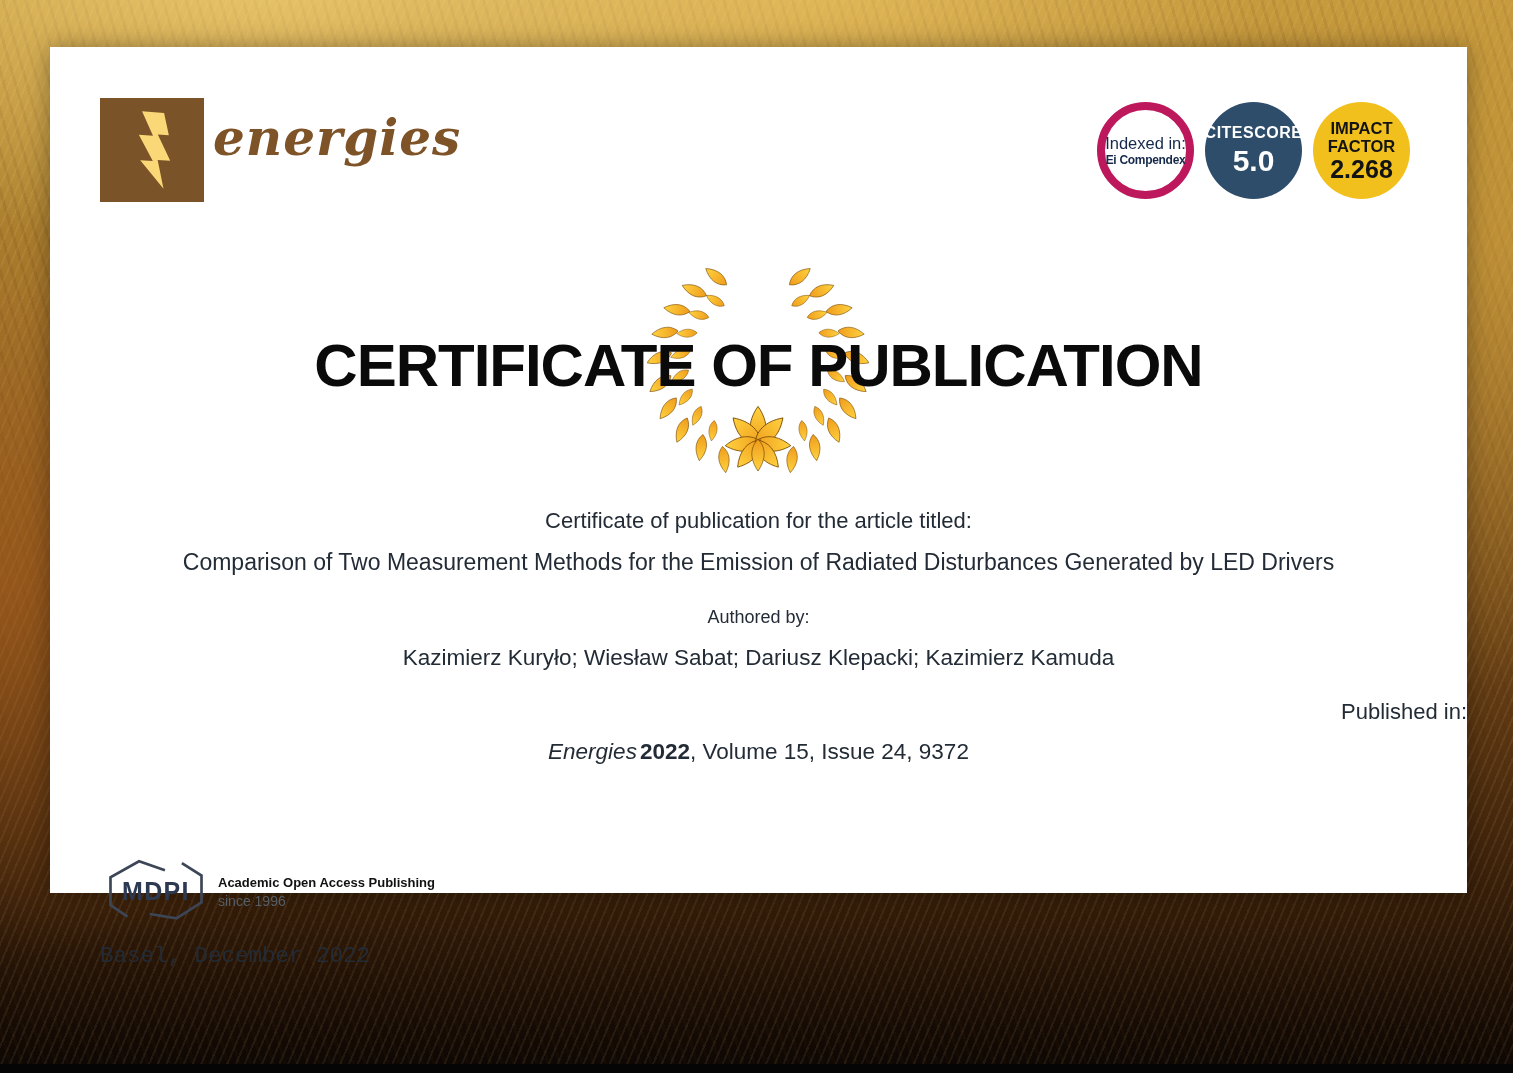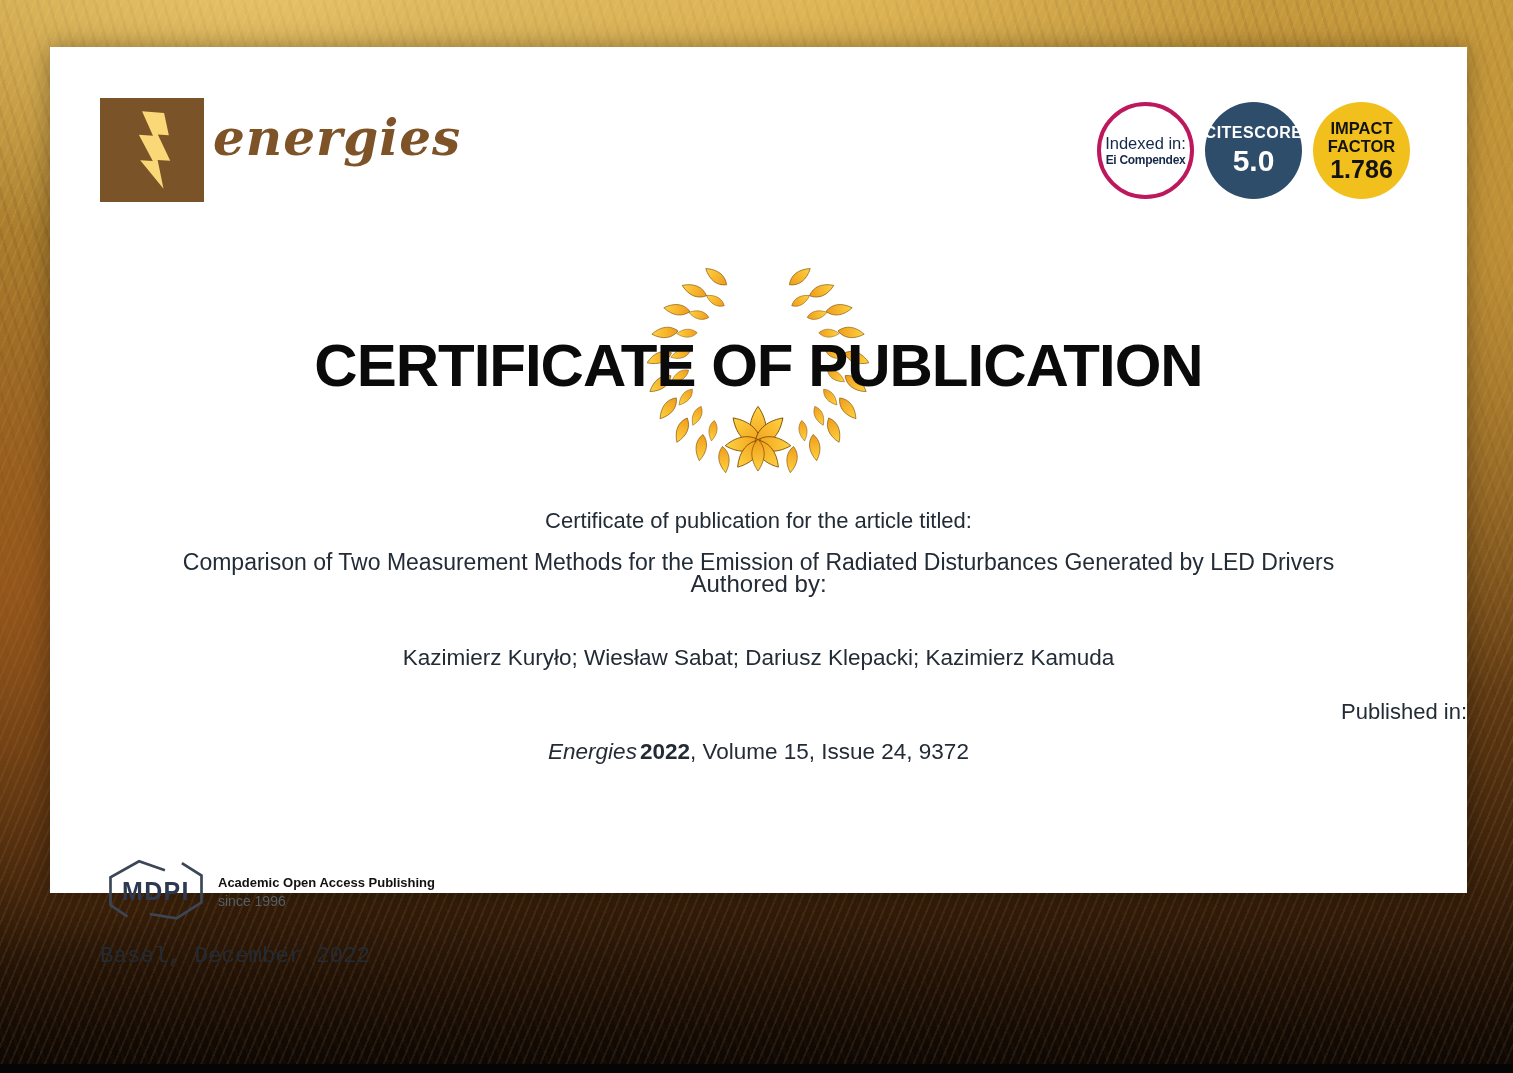--- a/index.html
+++ b/index.html
@@ -39,42 +39,42 @@
   }
   .journal-subtitle{
     position:absolute;left:50px;top:166px;font-size:21.5px;color:#1e2b38;
   }
   .badges{position:absolute;top:55px;right:57px;display:flex;gap:11px;}
   .badge{
     width:97px;height:97px;border-radius:50%;
     display:flex;flex-direction:column;align-items:center;justify-content:center;
     text-align:center;box-sizing:border-box;
   }
-  .badge.outline{background:#fff;border:4px solid #be185d;color:#15294a;}
+  .badge.outline{background:#fff;border:8px solid #be185d;color:#15294a;}
   .badge.outline .b-label{font-size:16.5px;}
   .badge.outline .b-value{font-size:12px;font-weight:bold;letter-spacing:-.3px;}
   .badge.navy{background:#2e4d6b;color:#fff;}
   .badge.navy .b-label{font-size:16px;font-weight:bold;letter-spacing:.5px;}
   .badge.navy .b-value{font-size:30px;font-weight:bold;margin-top:2px;}
   .badge.gold{background:#f2c01d;color:#131313;}
   .badge.gold .b-label{font-size:16.5px;font-weight:bold;line-height:1.1;width:76px;}
   .badge.gold .b-value{font-size:25px;font-weight:bold;line-height:1.05;}
   
   .wreath{position:absolute;left:597px;top:204px;width:222px;height:230px;}
   .cert-title{
     position:absolute;left:0;right:0;top:282px;text-align:center;
     font-family:Liberation Sans, sans-serif;font-weight:bold;
     font-size:60px;line-height:74px;letter-spacing:-1px;color:#0a0a0a;
     white-space:nowrap;
   }
   
   .line{position:absolute;left:0;right:0;text-align:center;color:#232c36;line-height:30px;}
   .intro-line{top:459px;font-size:22px;}
   .article-line{top:500px;font-size:23px;}
-  .authored-label{top:522px;font-size:24px;}
+  .authored-label{top:555px;font-size:18px;}
   .authors-line{top:596px;font-size:22.5px;}
   .published-label{top:650px;font-size:22px;text-align:right;}
   .pub-line{top:690px;font-size:22.5px;}
   .pub-line .j{font-style:italic;}
   .pub-line .y{font-weight:bold;margin-left:3px;}
   
   .mdpi-logo{position:absolute;left:48px;top:806px;width:116px;height:80px;}
   .publisher-text{position:absolute;left:168px;top:827px;color:#111;}
   .publisher-text .tagline{font-size:13px;font-weight:bold;line-height:18px;}
   .publisher-text .since{font-size:14px;color:#555e66;line-height:18px;}
@@ -99,21 +99,21 @@
     <div class="badge outline">
       <div class="b-label">Indexed in:</div>
       <div class="b-value">Ei Compendex</div>
     </div>
     <div class="badge navy">
       <div class="b-label">CITESCORE</div>
       <div class="b-value">5.0</div>
     </div>
     <div class="badge gold">
       <div class="b-label">IMPACT FACTOR</div>
-      <div class="b-value">1.786</div>
+      <div class="b-value">2.268</div>
     </div>
   </div>
 
   <svg class="wreath" viewBox="0 0 220 235">
     <defs>
       <linearGradient id="goldg" x1="0" y1="1" x2="0" y2="0">
         <stop offset="0" stop-color="#ef9c1c"></stop>
         <stop offset="1" stop-color="#ffd23f"></stop>
       </linearGradient>
       <path id="leaf" d="M0,-24 C7,-14 7,-4 0,3 C-7,-4 -7,-14 0,-24 Z" fill="url(#goldg)" stroke="#7a4a02" stroke-width="0.6"></path>

